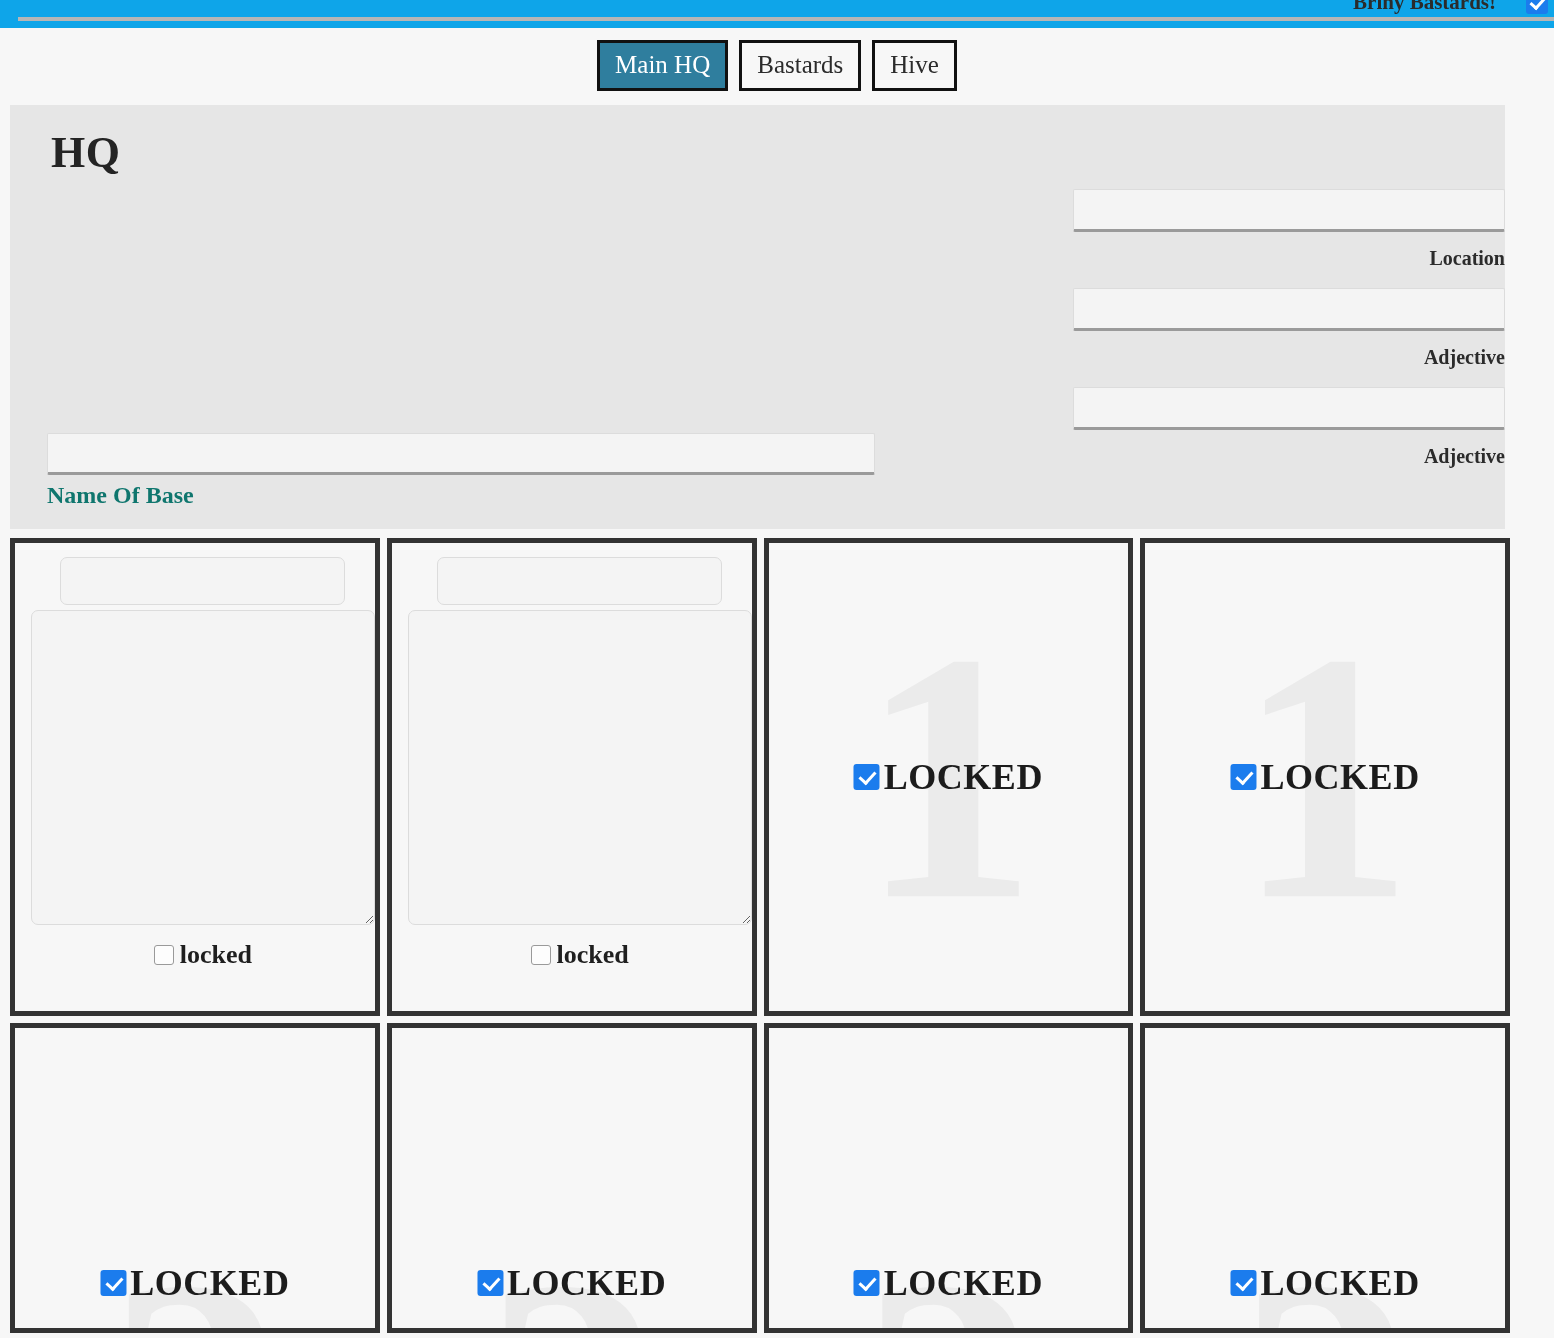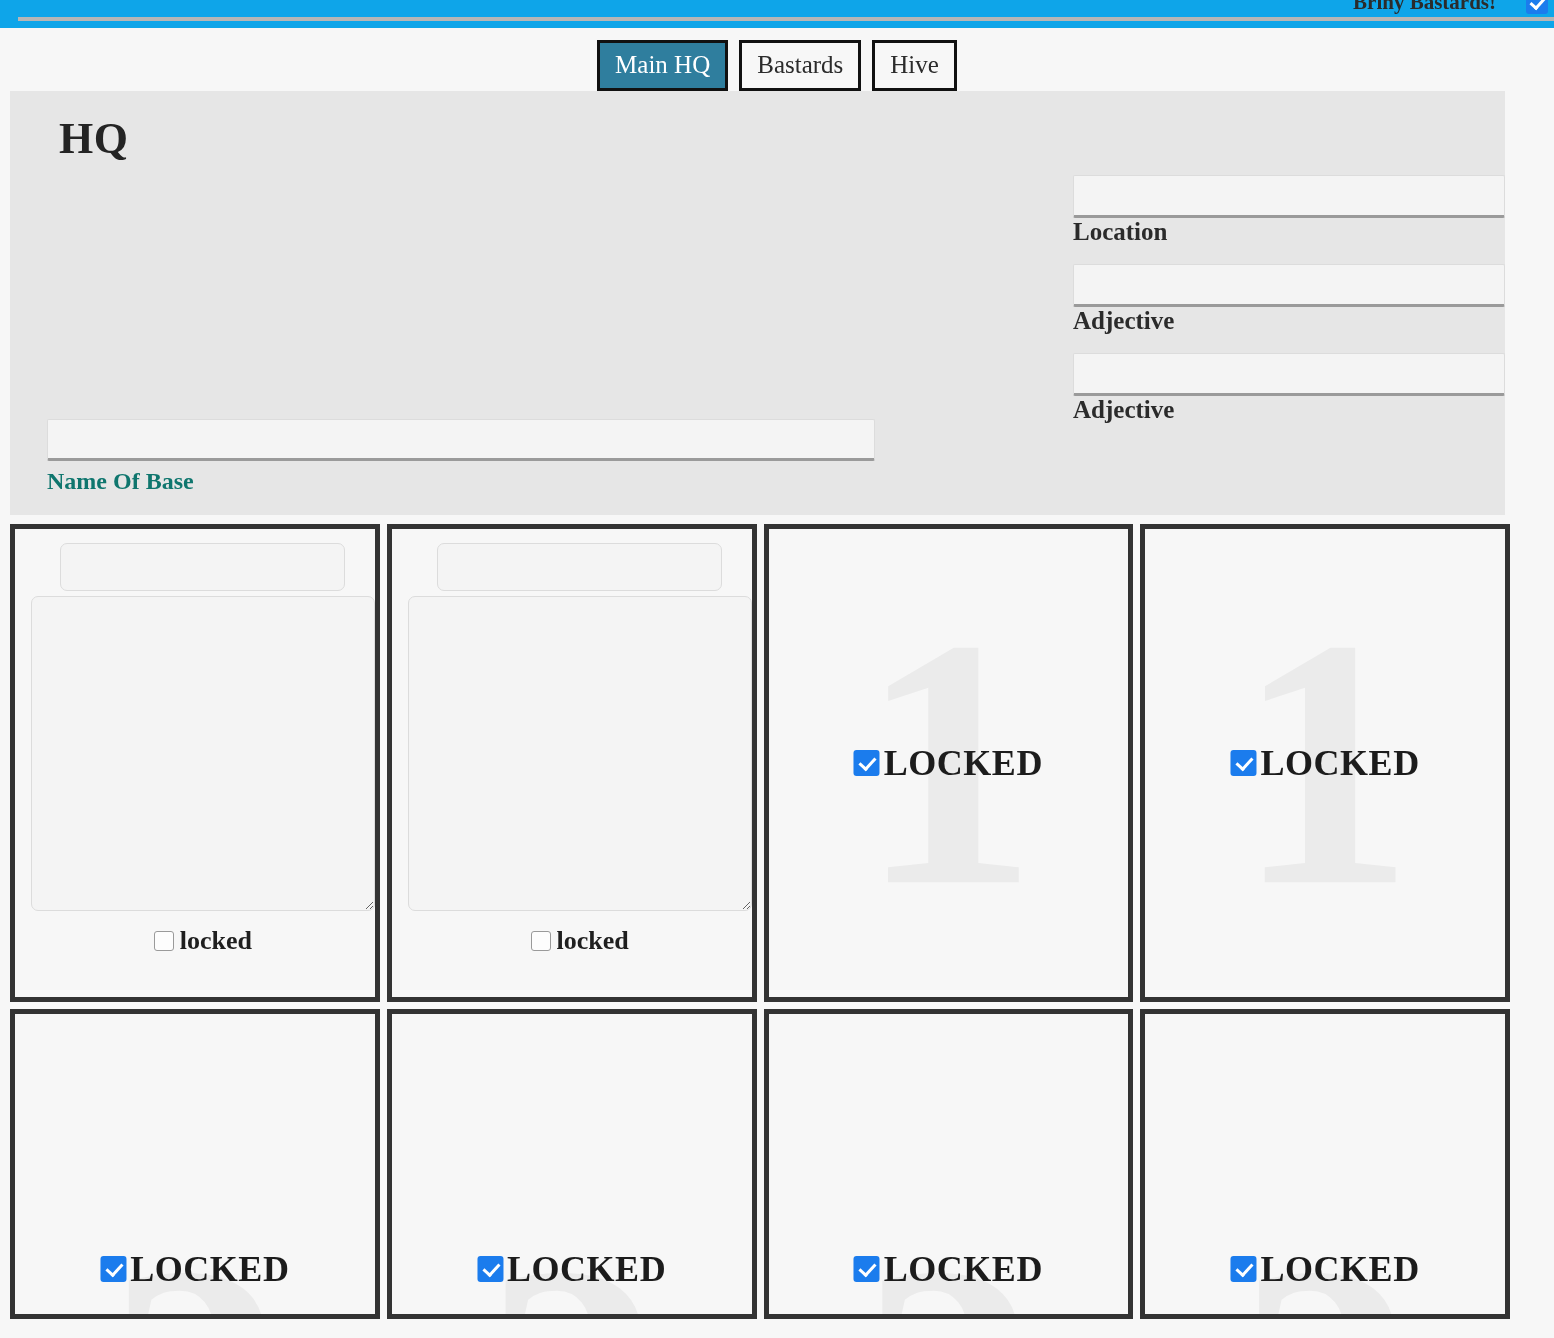--- a/index.html
+++ b/index.html
@@ -59,20 +59,21 @@
     background: #b6b6b6;
   }
 
   
   .tabbar {
     display: flex;
     justify-content: center;
     align-items: flex-start;
     gap: 11px;
     padding-top: 12px;
+    padding-bottom: 14px;
   }
   .tab {
     border: 3px solid #111;
     background: #f7f7f7;
     color: #2b2b2b;
     font-family: "Liberation Serif", serif;
     font-size: 25px;
     line-height: 1;
     padding: 9px 15px 11px 15px;
     cursor: pointer;
@@ -85,21 +86,21 @@
   
   .hq-panel {
     position: relative;
     margin: 0 49px 0 10px;
     background: #e6e6e6;
     height: 424px;
     padding: 0;
   }
   .hq-title {
     position: absolute;
-    left: 49px;
+    left: 41px;
     top: 22px;
     font-size: 44px;
     font-weight: bold;
     color: #242424;
     letter-spacing: 0.5px;
   }
 
   .field-stack {
     position: absolute;
     right: 0px;
@@ -117,24 +118,25 @@
     border: 1px solid #dcdcdc;
     border-bottom: 3px solid #9a9a9a;
     border-radius: 2px;
     font-size: 18px;
     padding: 0 8px;
     font-family: "Liberation Serif", serif;
     outline: none;
   }
   .field label {
     display: block;
-    margin-top: 0;
-    font-size: 25px;
+    margin-top: 15px;
+    font-size: 20px;
     font-weight: bold;
     color: #2b2b2b;
+    text-align: right;
   }
 
   .base-field {
     position: absolute;
     left: 37px;
     bottom: 20px;
     width: 828px;
   }
   .base-field input {
     display: block;

